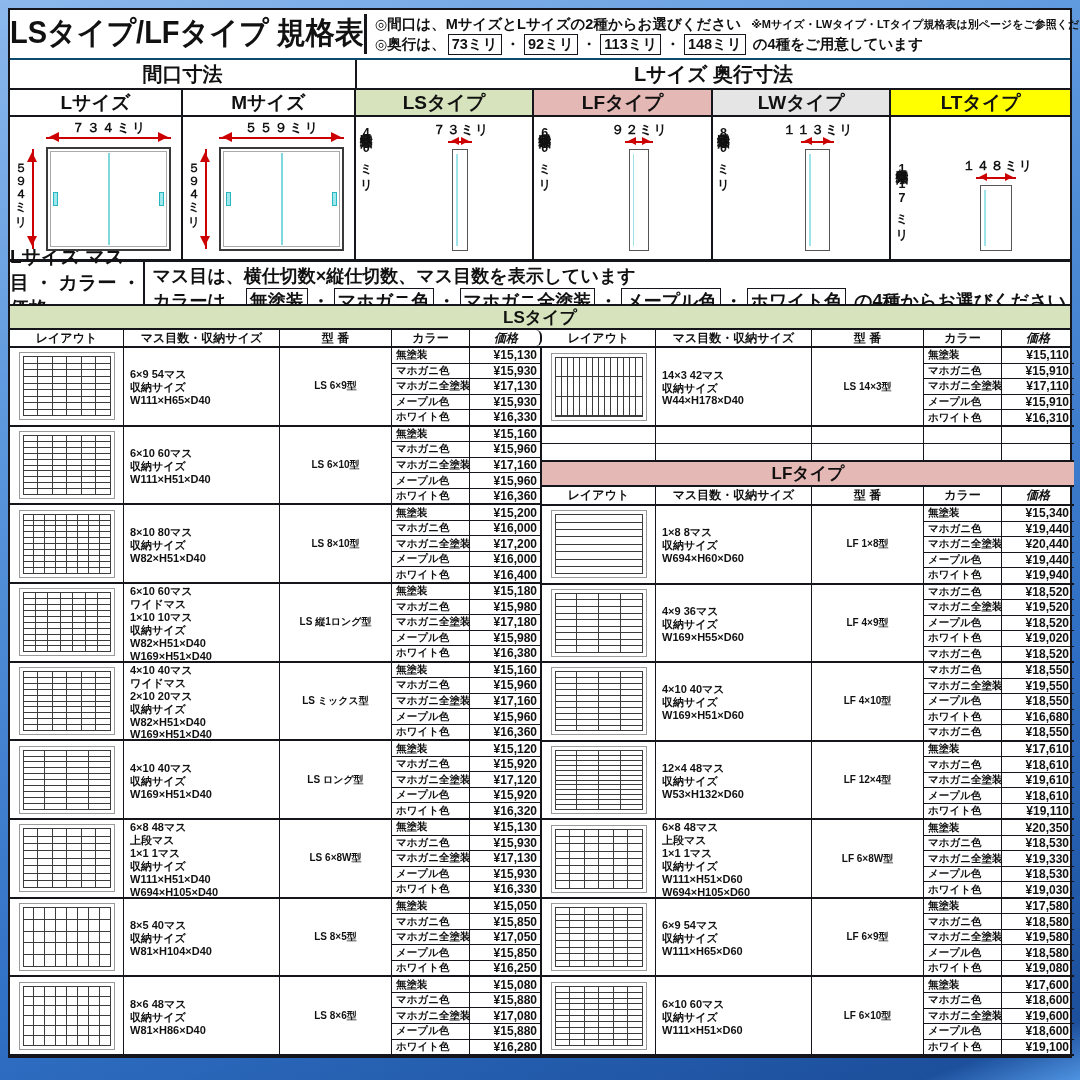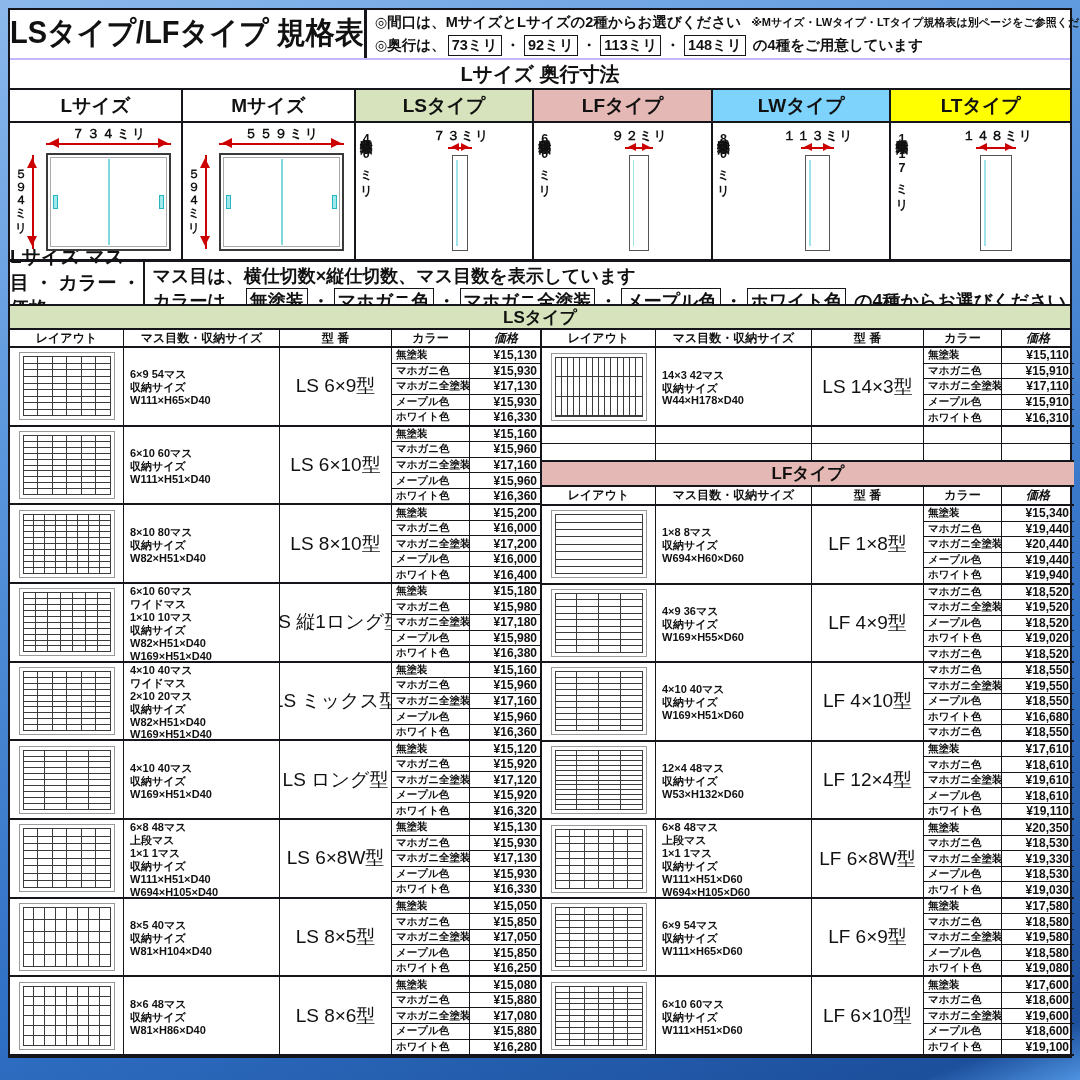--- a/index.html
+++ b/index.html
@@ -7,38 +7,38 @@
   body {
     font-family:"Liberation Sans","DejaVu Sans",sans-serif;
     background:linear-gradient(160deg,#8cb8ec 0%,#5b97dd 30%,#2f6fc4 70%,#1c4f9c 96%,#4f93e0 100%);
     position:relative; color:#111;
   }
   .sheet {
     position:absolute; left:8px; top:8px; width:1064px; height:1050px;
     background:#fff; border:2px solid #15151c; display:flex; flex-direction:column;
   }
   
-  .top-row { height:50px; display:flex; border-bottom:2px solid #c4b5fd; }
+  .top-row { height:50px; display:flex; border-bottom:2px solid #0c4a6e;align-items:center; }
   .title-box { width:489px; border-right:3px solid #15151c; display:flex; align-items:center; justify-content:center; }
   .title-box .t { font-size:29px; font-weight:900; letter-spacing:0px; transform:scaleY(1.05); white-space:nowrap; }
   .notes-box { flex:1; padding:3px 6px 2px 8px; display:flex; flex-direction:column; justify-content:space-between; }
   .note-line { display:flex; align-items:center; font-weight:700; font-size:14.5px; white-space:nowrap; }
   .note-small { font-size:11px; font-weight:700; margin-left:10px; }
   .opt-box { border:1.5px solid #15151c; padding:0 3px; margin:0 2px; font-weight:700; }
   .sep { margin:0 2px; }
   
   .sec-row { height:30px; display:flex; border-bottom:2px solid #15151c; }
   .sec-width { width:347px; border-right:2px solid #15151c; display:flex; align-items:center; justify-content:center; font-size:20px; font-weight:800; }
   .sec-depth { flex:1; display:flex; align-items:center; justify-content:center; font-size:20px; font-weight:800; }
   
   .diagram-row { height:172px; display:flex; border-bottom:3px solid #15151c; }
   .size-col { width:173.5px; border-right:2px solid #15151c; display:flex; flex-direction:column; }
   .type-col { width:179.2px; border-right:2px solid #15151c; display:flex; flex-direction:column; }
-  .type-col:last-child, .size-col.last { border-right:none; }
-  .col-head { height:33px; border-bottom:2px solid #15151c; display:flex; align-items:center; justify-content:center; font-size:19px; font-weight:900; }
+  .type-col:last-child, .size-col.last { border-right:none;gap:36px; }
+  .col-head { height:27px; border-bottom:2px solid #15151c; display:flex; align-items:center; justify-content:center; font-size:19px; font-weight:900; }
   .size-body { flex:1; position:relative; }
   .dim-top { position:absolute; top:2px; left:34px; right:6px; text-align:center; font-weight:700; font-size:13px; letter-spacing:2px; }
   .harrow { position:absolute; top:20px; left:36px; right:10px; height:0; border-top:2.5px solid #c00; }
   .harrow::before { content:""; position:absolute; left:-2px; top:-7px; border:5.5px solid transparent; border-right:10px solid #c00; }
   .harrow::after { content:""; position:absolute; right:-2px; top:-7px; border:5.5px solid transparent; border-left:10px solid #c00; }
   .varrow { position:absolute; top:32px; bottom:10px; left:22px; width:0; border-left:2.5px solid #c00; }
   .varrow::before { content:""; position:absolute; top:-2px; left:-7px; border:5.5px solid transparent; border-bottom:10px solid #c00; }
   .varrow::after { content:""; position:absolute; bottom:-2px; left:-7px; border:5.5px solid transparent; border-top:10px solid #c00; }
   .vdim { position:absolute; top:38px; left:2px; writing-mode:vertical-rl; text-orientation:upright; font-weight:700; font-size:12px; letter-spacing:1px; }
   .cabinet { position:absolute; left:36px; right:10px; top:30px; bottom:8px; border:2px solid #3a3a3a; box-shadow:inset 0 0 0 2px #fff, inset 0 0 0 3px #aaa; background:#fff; }
@@ -54,37 +54,37 @@
   .panel { position:absolute; top:32px; bottom:8px; border:1.5px solid #555; background:#fff; }
   .panel .inner { position:absolute; left:3px; top:4px; bottom:4px; width:1.5px; background:#9fe4e8; }
   
   .mid-row { height:44px; display:flex; border-bottom:2px solid #15151c; }
   .mid-title { width:412px; border-right:2px solid #15151c; display:flex; align-items:center; justify-content:center; font-size:19px; font-weight:900; }
   .mid-notes { flex:1; padding:2px 4px 2px 8px; display:flex; flex-direction:column; justify-content:space-around; }
   .mid-notes .note-line { font-size:18px; }
   
   .band { height:24px; display:flex; align-items:center; justify-content:center; font-size:17px; font-weight:900; border-bottom:2px solid #15151c; }
   .hdr-row { height:18px; display:flex; border-bottom:2px solid #15151c; }
-  .hdr-half { width:532px; display:grid; grid-template-columns:114px 156px 112px 78px 72px; }
+  .hdr-half { width:532px; display:grid; grid-template-columns:114px 156px 112px 78px 72px;border-radius:6px; }
   .hdr-half.lh { border-right:2px solid #15151c; }
   .hdr-cell { border-right:1.5px solid #15151c; display:flex; align-items:center; justify-content:center; font-size:12px; font-weight:800; }
   .hdr-cell:last-child { border-right:none;font-style:italic; }
   .halves { flex:1; display:flex; }
   .half { width:532px; display:flex; flex-direction:column; }
   .half.left { border-right:2px solid #15151c; }
   .product-block { flex:1; display:grid; grid-template-columns:114px 156px 112px 78px 72px; border-bottom:2px solid #15151c; min-height:0; }
   .product-block.fixed { flex:0 0 79px; }
   .pb-cell { border-right:1.5px solid #15151c; overflow:hidden; }
   .pb-layout { display:flex; align-items:center; justify-content:center; }
   .thumb { border:1px solid #999; background:#fff; padding:3px; }
   .thumb-grid { display:grid; gap:1px; background:#3c3c3c; border:1.5px solid #3c3c3c; }
   .thumb-grid div { background:#fff; }
   .pb-spec { padding:3px 0 0 6px; display:flex; flex-direction:column; justify-content:center; }
   .pb-spec div { font-size:11px; font-weight:700; line-height:1.18; white-space:nowrap; }
-  .pb-model { display:flex; align-items:center; justify-content:center; font-size:19px; font-weight:400; white-space:nowrap; }
+  .pb-model { display:flex; align-items:center; justify-content:center; font-size:10px; font-weight:700; white-space:nowrap; }
   .pb-prices { grid-column:span 2; display:flex; flex-direction:column; border-right:none; }
   .price-row { flex:1; display:flex; border-bottom:1px solid #15151c; min-height:0; }
   .price-row:last-child { border-bottom:none; }
   .price-color { width:78px; border-right:1.5px solid #15151c; display:flex; align-items:center; padding-left:4px; font-size:10.5px; font-weight:800; white-space:nowrap; }
   .price-val { flex:1; display:flex; align-items:center; justify-content:flex-end; padding-right:5px; font-size:12px; font-weight:700; white-space:nowrap; }
   .empty-row { flex:0 0 17px; display:grid; grid-template-columns:114px 156px 112px 78px 72px; border-bottom:1.5px solid #15151c; }
   .empty-row div { border-right:1.5px solid #15151c; }
   .empty-row div:last-child { border-right:none; }
   .band.inner-band { flex:0 0 26px; }
   .hdr-row.inner-hdr { flex:0 0 18px; height:auto; }
@@ -111,20 +111,21 @@
         <span class="sep">・</span>
         <span class="opt-box">113ミリ</span>
         <span class="sep">・</span>
         <span class="opt-box">148ミリ</span>
         <span style="margin-left:5px">の4種をご用意しています</span>
       </div>
     </div>
   </div>
 
   <div class="sec-row">
+    <div class="sec-width">間口寸法</div>
     <div class="sec-depth">Lサイズ 奥行寸法</div>
   </div>
 
   <div class="diagram-row" id="diagram-row">
       <div class="size-col">
         <div class="col-head">Lサイズ</div>
         <div class="size-body">
           <div class="dim-top">７３４ミリ</div>
           <div class="harrow"></div>
           <div class="vdim">５９４ミリ</div>
@@ -166,21 +167,21 @@
         <div class="type-body">
           <div class="type-vtext">収納奥行寸法60ミリ</div>
           <div class="type-wlabel">９２ミリ</div>
           <div class="type-arrow" style="left: 90.6px; width: 28px;"></div>
           <div class="panel" style="left: 94.6px; width: 20px;">
             <div class="inner"></div>
           </div>
         </div>
       </div>
       <div class="type-col">
-        <div class="col-head" style="background: #7dd3fc;">LWタイプ</div>
+        <div class="col-head" style="background: #e5e5e5;">LWタイプ</div>
         <div class="type-body">
           <div class="type-vtext">収納奥行寸法80ミリ</div>
           <div class="type-wlabel">１１３ミリ</div>
           <div class="type-arrow" style="left: 88.1px; width: 33px;"></div>
           <div class="panel" style="left: 92.1px; width: 25px;">
             <div class="inner"></div>
           </div>
         </div>
       </div>
       <div class="type-col">

